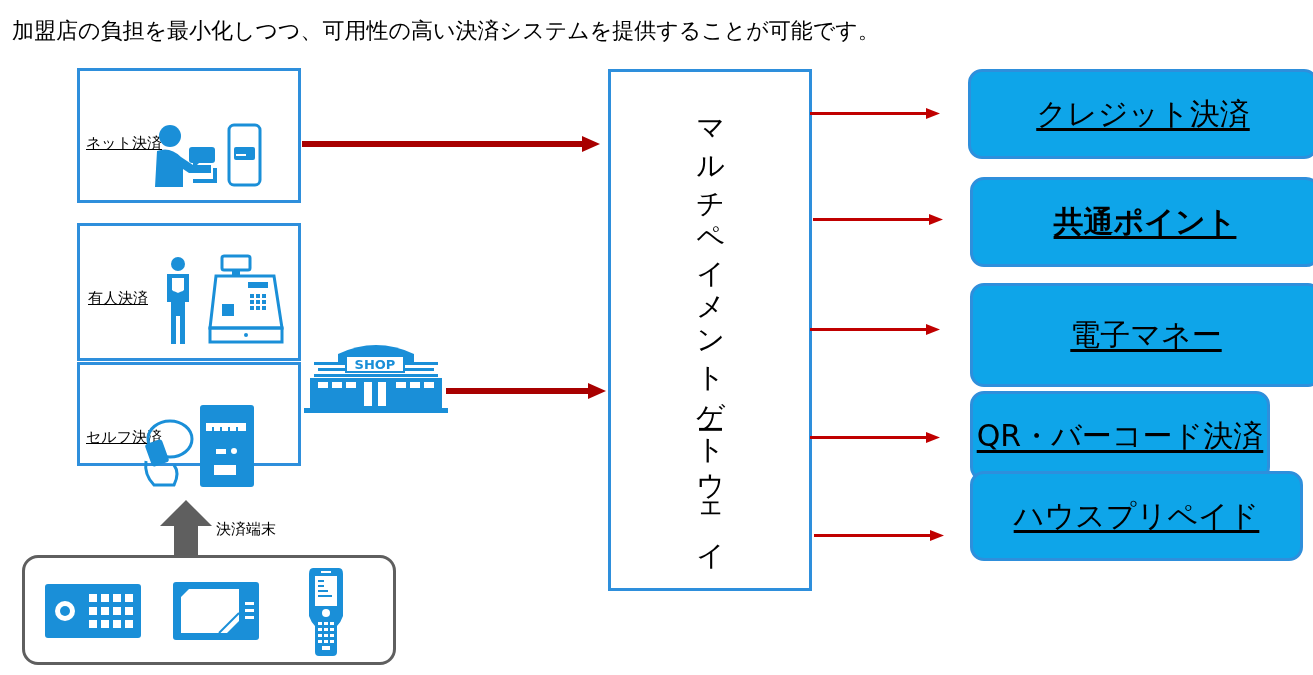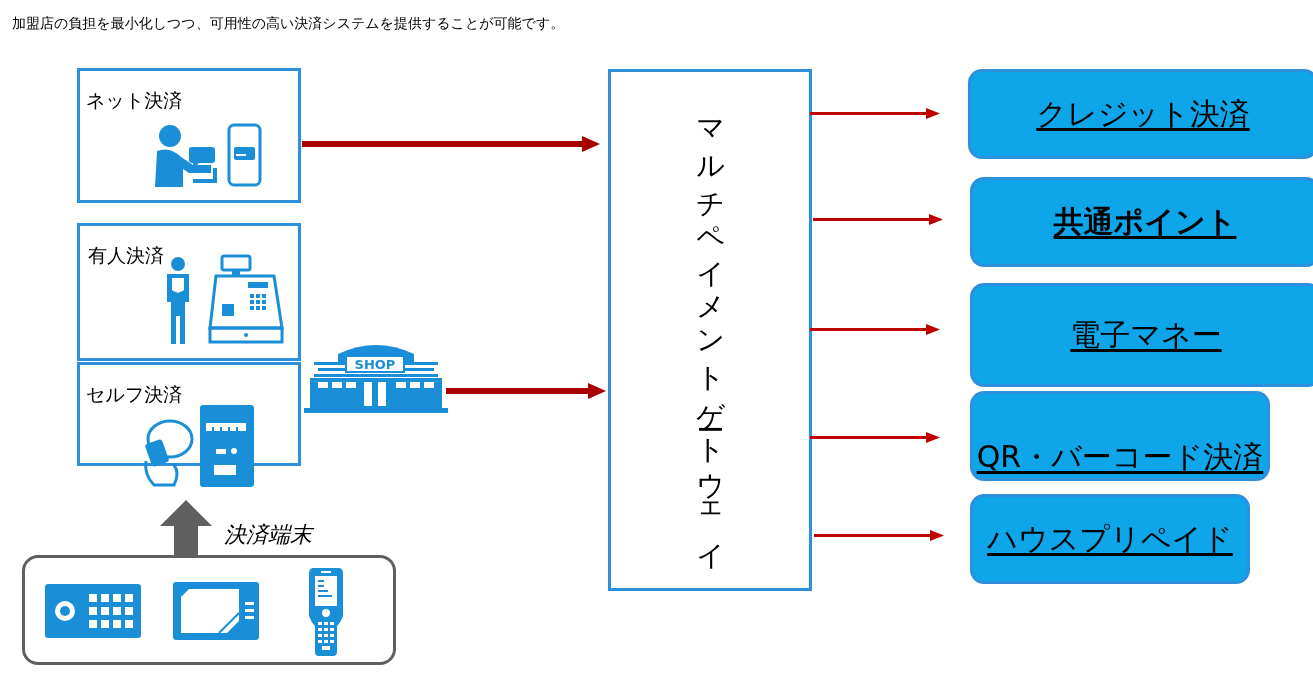--- a/index.html
+++ b/index.html
@@ -1,32 +1,32 @@
 <!DOCTYPE html>
 <html><head>
 <meta charset="utf-8">
 <style>
   html, body { margin: 0; padding: 0; background: #ffffff; }
   body { width: 1313px; height: 675px; position: relative; overflow: hidden;
          font-family: "DejaVu Sans", "Liberation Sans", sans-serif; color: #000; }
   .abs { position: absolute; }
-  .headline { left: 12px; top: 8px; font-size: 14px; line-height: 30px; white-space: nowrap; }
+  .headline { left: 12px; top: 16px; font-size: 22px; line-height: 30px; white-space: nowrap; }
   .box { position: absolute; border: 3px solid #2e8fdc; background: #fff; box-sizing: border-box; }
-  .box-label { position: absolute; font-size: 19px; white-space: nowrap; }
+  .box-label { position: absolute; font-size: 15px; text-decoration: underline; white-space: nowrap; margin-top: 46px; }
   .gateway { left: 608px; top: 69px; width: 204px; height: 522px; }
   .gateway-text { position: absolute; left: 0; right: 0; top: 30px; bottom: 20px;
                   writing-mode: vertical-rl; text-orientation: upright;
                   font-size: 28px; letter-spacing: 3px; display: flex;
                   align-items: center; justify-content: flex-start; margin: 0 auto; }
   .method { position: absolute; border: 3px solid #2e8fdc; border-radius: 14px; background: #0ea5e9;
             box-sizing: border-box; display: flex; align-items: center; justify-content: center; margin-left: 28px; }
   .method span { font-size: 30px; text-decoration: underline; text-underline-offset: 4px; white-space: nowrap; }
   .terminal-tray { left: 22px; top: 555px; width: 374px; height: 110px; border: 3px solid #5f5f5f;
                    border-radius: 16px; box-sizing: border-box; background: #fff; }
-  .terminal-label { left: 224px; top: 520px; font-size: 22px; white-space: nowrap; font-style: italic; }
+  .terminal-label { left: 216px; top: 520px; font-size: 15px; white-space: nowrap; }
   svg { position: absolute; overflow: visible; }
 </style>
 </head>
 <body>
 
 <div class="abs headline">加盟店の負担を最小化しつつ、可用性の高い決済システムを提供することが可能です。</div>
 
 <div class="box" style="left:77px;top:68px;width:224px;height:135px;">
   <div class="box-label" style="left:6px;top:17px;">ネット決済</div>
   <svg style="left:73px;top:50px;" width="110" height="70">
@@ -216,18 +216,18 @@
 
 <div class="method" style="left:940px;top:69px;width:350px;height:90px;">
   <span>クレジット決済</span>
 </div>
 <div class="method" style="left:942px;top:177px;width:350px;height:90px;font-weight:bold;">
   <span>共通ポイント</span>
 </div>
 <div class="method" style="left:942px;top:283px;width:352px;height:104px;">
   <span>電子マネー</span>
 </div>
-<div class="method" style="left:942px;top:391px;width:300px;height:90px;align-items:flex-end;">
+<div class="method" style="left:942px;top:391px;width:300px;height:90px;">
   <span>QR・バーコード決済</span>
 </div>
-<div class="method" style="left:942px;top:494px;width:280px;height:90px;">
+<div class="method" style="left:942px;top:471px;width:333px;height:90px;">
   <span>ハウスプリペイド</span>
 </div>
 
 </body></html>

